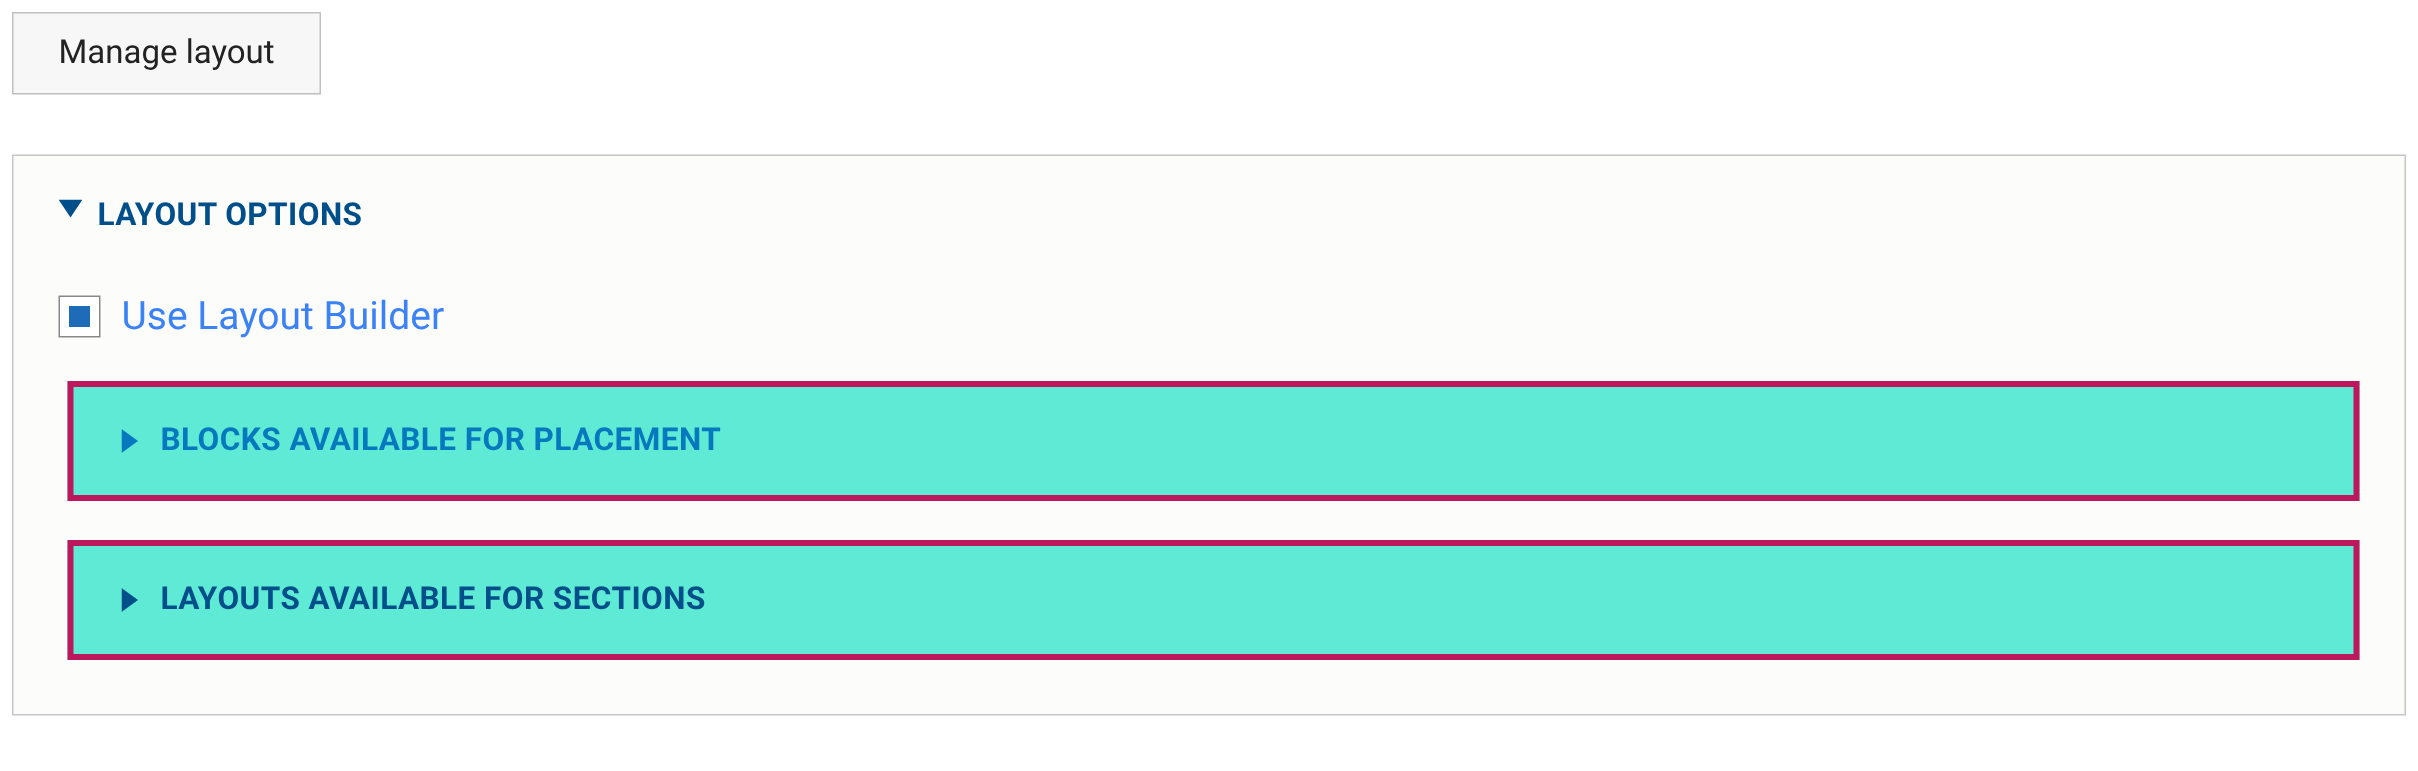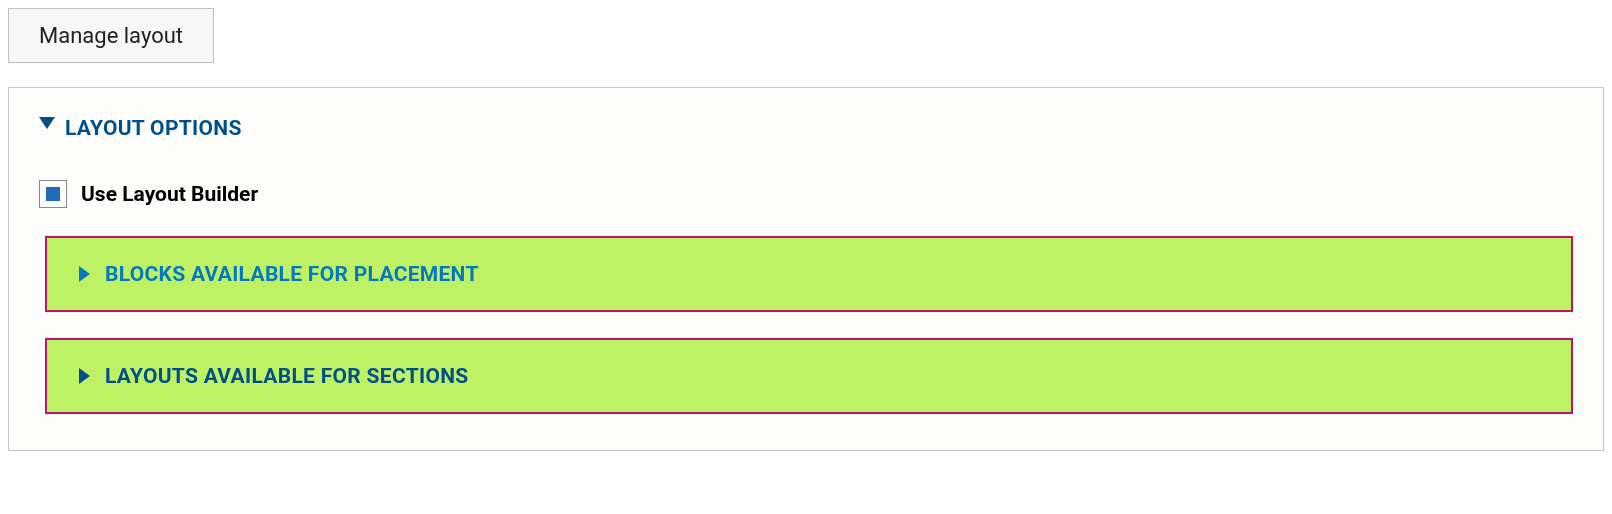--- a/index.html
+++ b/index.html
@@ -14,21 +14,21 @@
       width: 1612px;
     }
     .tab-button {
       display: inline-block;
       background: #f7f7f7;
       border: 1px solid #c0c0c0;
       padding: 14px 30px;
       font-size: 22px;
       color: #222;
       cursor: pointer;
-      margin-bottom: 24px;
+      margin-bottom: 40px;
       font-weight: 400;
     }
     .panel {
       border: 1px solid #c6c6c6;
       background: #fcfcfa;
       padding: 28px 30px 36px 30px;
     }
     .details-header {
       display: flex;
       gap: 10px;
@@ -68,27 +68,26 @@
       align-items: center;
       justify-content: center;
       cursor: pointer;
     }
     .checkbox-inner {
       width: 14px;
       height: 14px;
       background: #1e6bb8;
     }
     .checkbox-label {
-      font-size: 21px;
-      color: #000000;
-      font-weight: bold;
+      font-size: 26px;
+      color: #3b82f6;
     }
     .sub-panel {
-      border: 2px solid #be185d;
-      background: #bef264;
+      border: 4px solid #be185d;
+      background: #5eead4;
       padding: 24px 30px;
       margin-top: 12px;
     }
     .sub-panel + .sub-panel {
       margin-top: 26px;
     }
     .sub-header {
       display: flex;
       align-items: center;
       gap: 12px;

